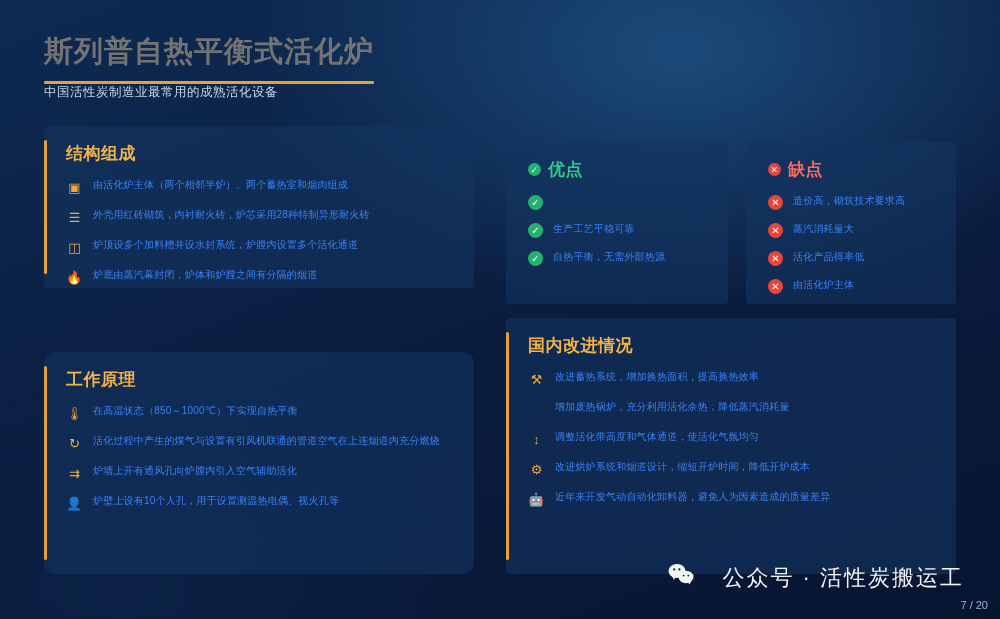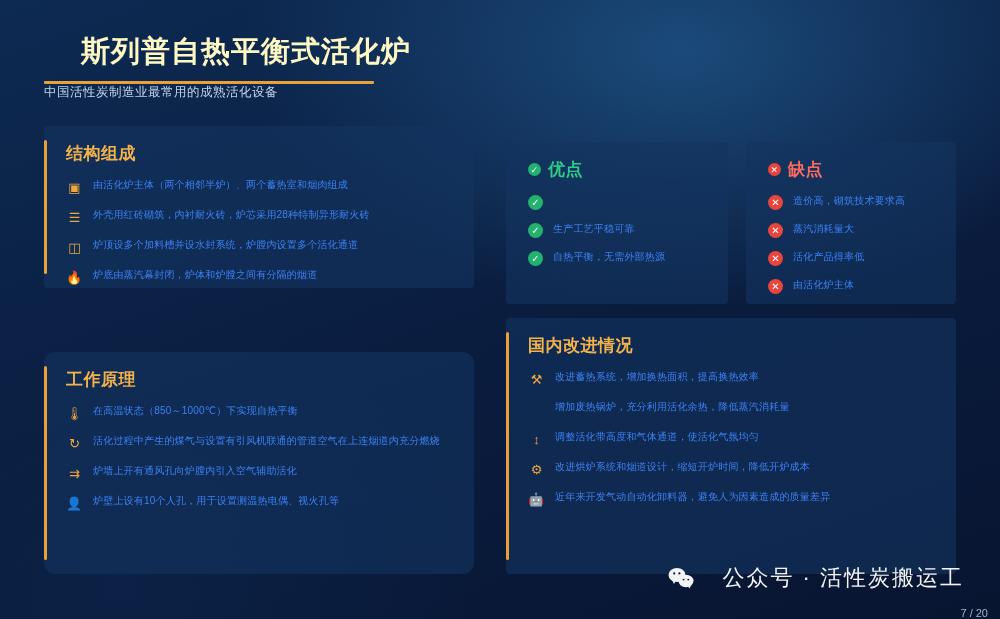--- a/index.html
+++ b/index.html
@@ -14,23 +14,22 @@
       radial-gradient(ellipse 700px 420px at 68% 8%, #1b4a7a 0%, rgba(16,48,88,0) 62%),
       radial-gradient(ellipse 600px 500px at 12% 95%, #0b2145 0%, rgba(10,27,61,0) 60%),
       linear-gradient(160deg, #0d2a52 0%, #0a1c3e 55%, #081531 100%);
     position: relative;
   }
   .slide { position: absolute; inset: 0; }
 
   
   .header { position: absolute; left: 44px; top: 32px; }
   .title {
-    font-size: 29px; font-weight: bold; color: #fef9c3;
+    font-size: 29px; font-weight: bold; color: #737373;
     letter-spacing: 1px;
-    margin-left: 37px;
   }
   .title-rule {
     width: 330px; height: 3px; background: #e8a13a; margin-top: 9px;
     border-radius: 1px;
   }
   .subtitle {
     font-size: 12.5px; color: #c5d4e8; letter-spacing: .5px;
   }
 
   
@@ -89,29 +88,29 @@
   
   #card-structure { left: 44px; top: 126px; width: 430px; height: 162px; }
   #card-principle { left: 44px; top: 352px; width: 430px; height: 222px; border-radius: 11px; }
   #card-pros { left: 506px; top: 142px; width: 222px; height: 162px; }
   #card-cons { left: 746px; top: 142px; width: 210px; height: 162px; }
   #card-improve { left: 506px; top: 318px; width: 450px; height: 256px; }
 
   
   .watermark {
     position: absolute; right: 36px; bottom: 26px;
-    display: flex; align-items: center; gap: 28px;
+    display: flex; gap: 28px;
     color: #ffffff; font-size: 22px; letter-spacing: 2px;
     opacity: .95;
   }
   .wechat-logo {
     width: 26px; height: 22px; position: relative;
   }
   .page-num {
-    position: absolute; right: 12px; bottom: 0;
+    position: absolute; right: 12px; bottom: 8px;
     font-size: 11px; color: #9fb3cc; text-align: center;
   }
 </style>
 </head>
 <body>
 
 <div class="slide">
 
   <div class="header">
     <div class="title">斯列普自热平衡式活化炉</div>

